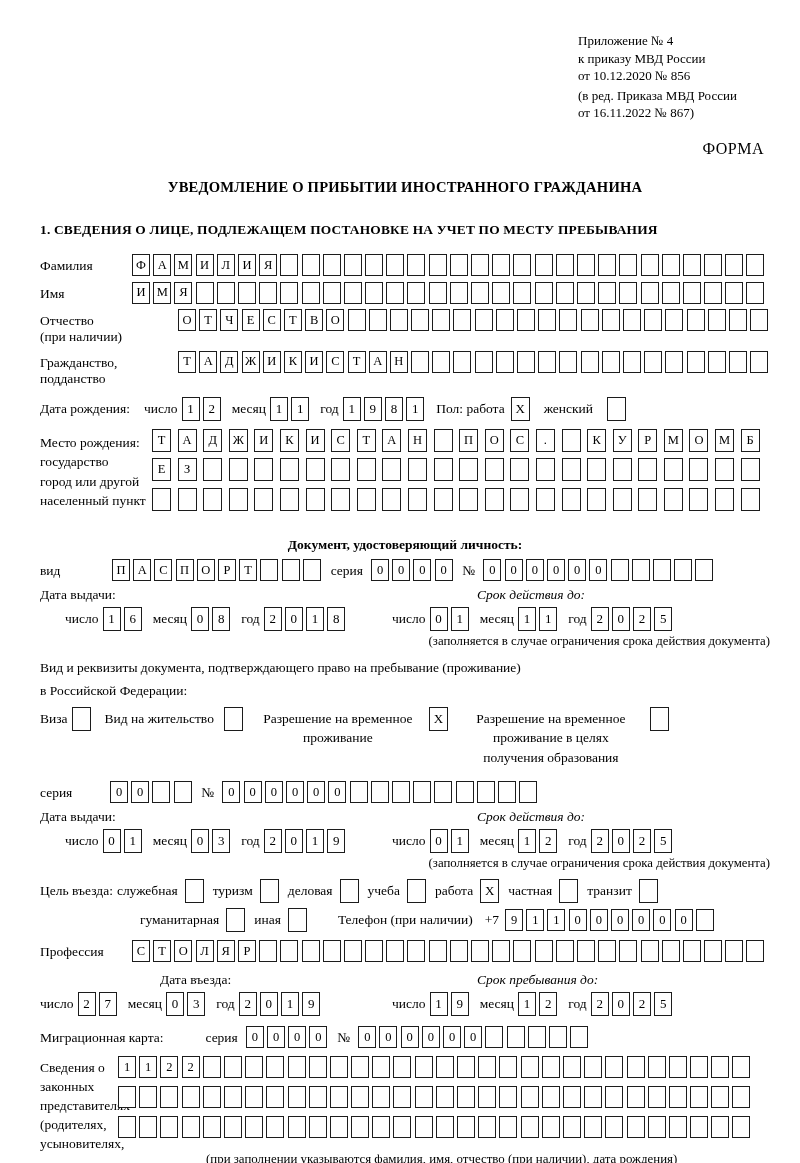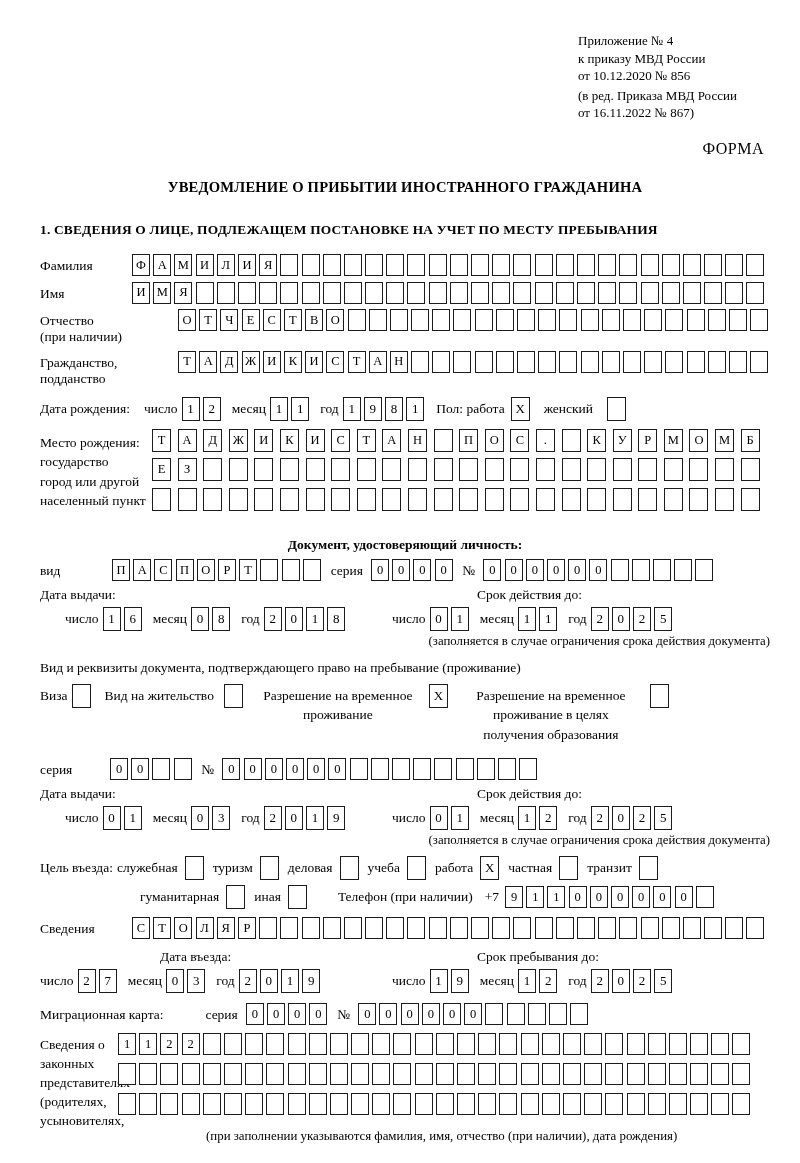--- a/index.html
+++ b/index.html
@@ -23,21 +23,21 @@
   .wide .cell{width:19px;height:23px;}
   .stack .boxrow{margin-bottom:6.5px;}
   .checkbox{box-sizing:border-box;width:19px;height:24px;border:1.8px solid #1c1c1c;
         display:inline-flex;align-items:center;justify-content:center;font-size:13px;flex:0 0 auto;}
   .dochead{text-align:center;font-weight:bold;margin:20px 0 6px 0;}
   .mid{margin:4px 8px 0 10px;}
   .dates-pair{display:flex;margin-bottom:2px;}
   .dhalf{flex:0 0 auto;}
   .dhalf.left{width:352px;}
   .dheading{margin-bottom:4px;}
-  .dheading.ind95{} .dheading.ind85{margin-left:85px;} .dheading.ind120{margin-left:120px;}
+  .dheading.ind95{} .dheading.ind85{margin-left:85px;font-style:italic;} .dheading.ind120{margin-left:120px;}
   .dline{display:flex;align-items:center;gap:4px;}
   .dline.ind25{margin-left:25px;}
   .dline .cell{width:18px;height:24px;font-size:13px;}
   .dlbl.m{margin-left:7px;}
   .note{text-align:right;font-size:12.8px;margin:3px 0 8px 0;}
   .intro{margin:6px 0 4px 0;line-height:1.7;}
   .options-row{align-items:flex-start;margin:4px 0 14px 0;}
   .opt{padding-top:4px;}
   .opt.multiline{text-align:center;line-height:1.45;padding-top:2px;}
   .wm160{width:162px;} .wm178{width:178px;}
@@ -418,20 +418,21 @@
             <span class="cell">2</span>
             <span class="cell">5</span>
           </span>
       </div>
     </div>
   </div>
   <div class="note">(заполняется в случае ограничения срока действия документа)</div>
 
   <div class="intro">
     <div>Вид и реквизиты документа, подтверждающего право на пребывание (проживание)</div>
+    <div>в Российской Федерации:</div>
   </div>
 
   <div class="row options-row">
     <span class="opt">Виза</span>
     <span class="checkbox" style="margin-left:4px;"></span>
     <span class="opt">Вид на жительство</span>
     <span class="checkbox"></span>
     <span class="opt multiline wm160">Разрешение на временное проживание</span>
     <span class="checkbox">X</span>
     <span class="opt multiline wm178">Разрешение на временное проживание в целях получения образования</span>
@@ -547,21 +548,21 @@
         <span class="cell">0</span>
         <span class="cell">0</span>
         <span class="cell">0</span>
         <span class="cell">0</span>
         <span class="cell">0</span>
         <span class="cell"></span>
       </span>
   </div>
 
   <div class="row" style="margin-top:8px;">
-    <span class="lbl w92">Сведения</span>
+    <span class="lbl w92">Профессия</span>
     <span class="boxrow">
         <span class="cell">С</span>
         <span class="cell">Т</span>
         <span class="cell">О</span>
         <span class="cell">Л</span>
         <span class="cell">Я</span>
         <span class="cell">Р</span>
         <span class="cell"></span>
         <span class="cell"></span>
         <span class="cell"></span>

